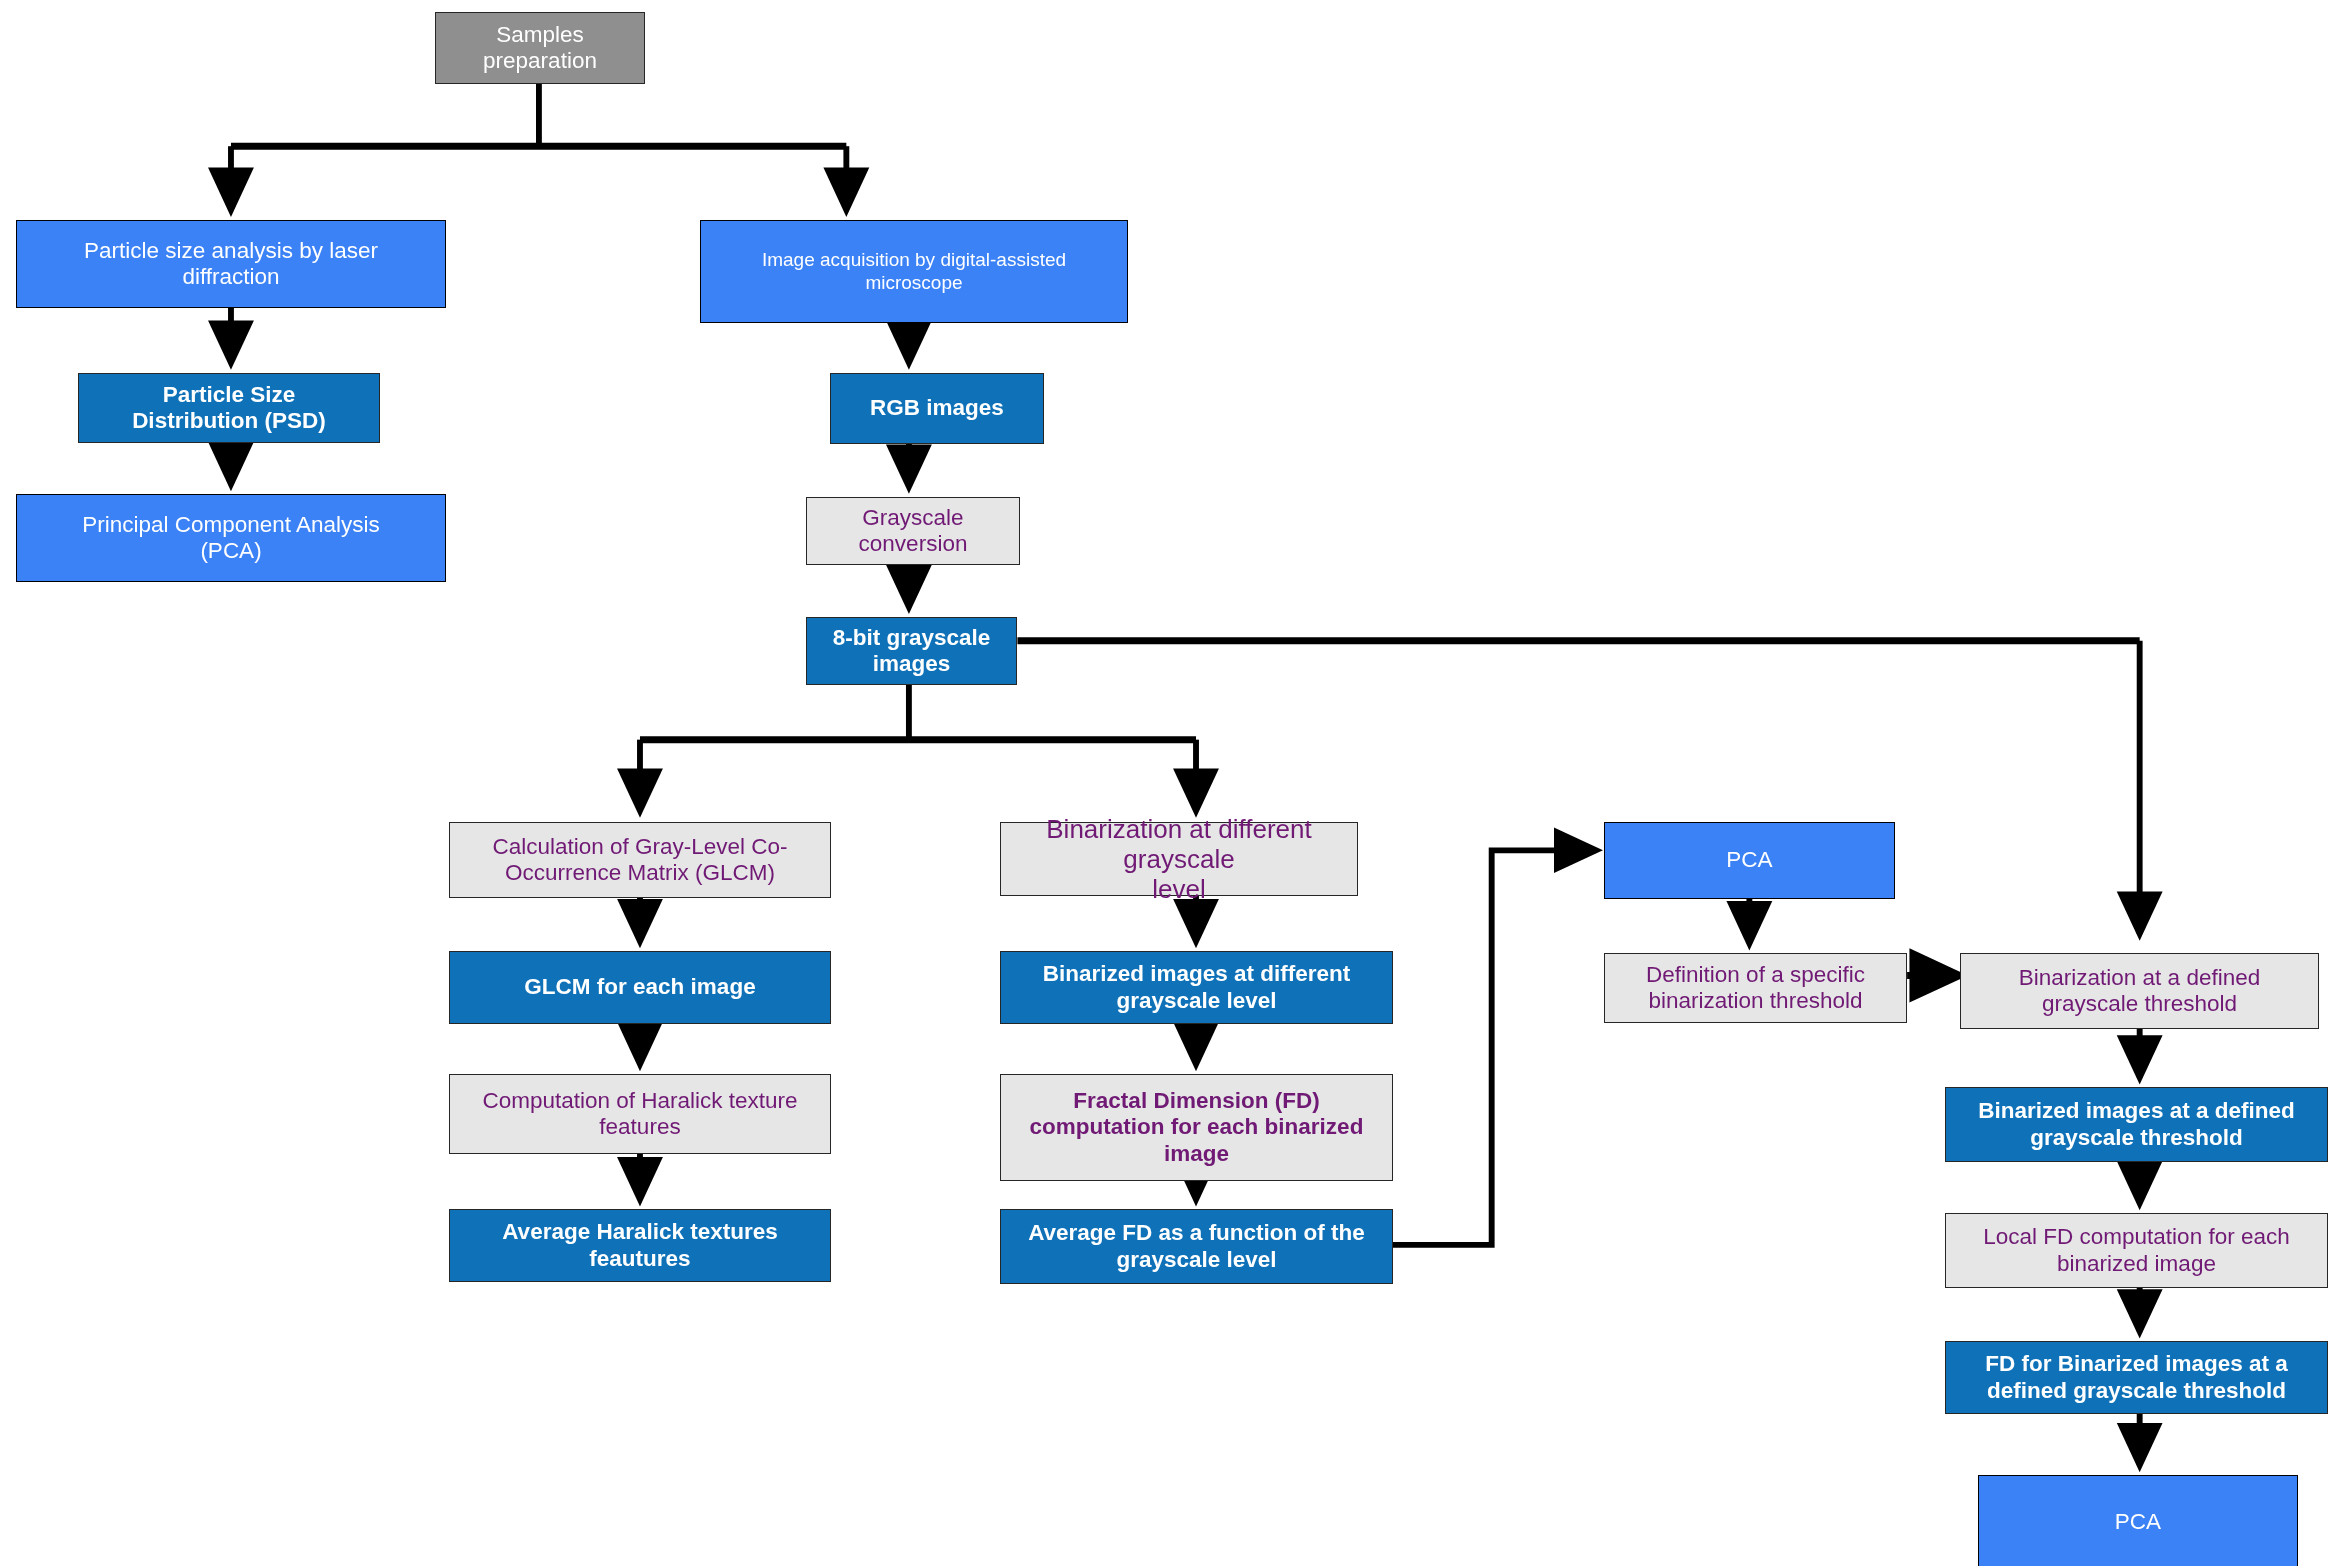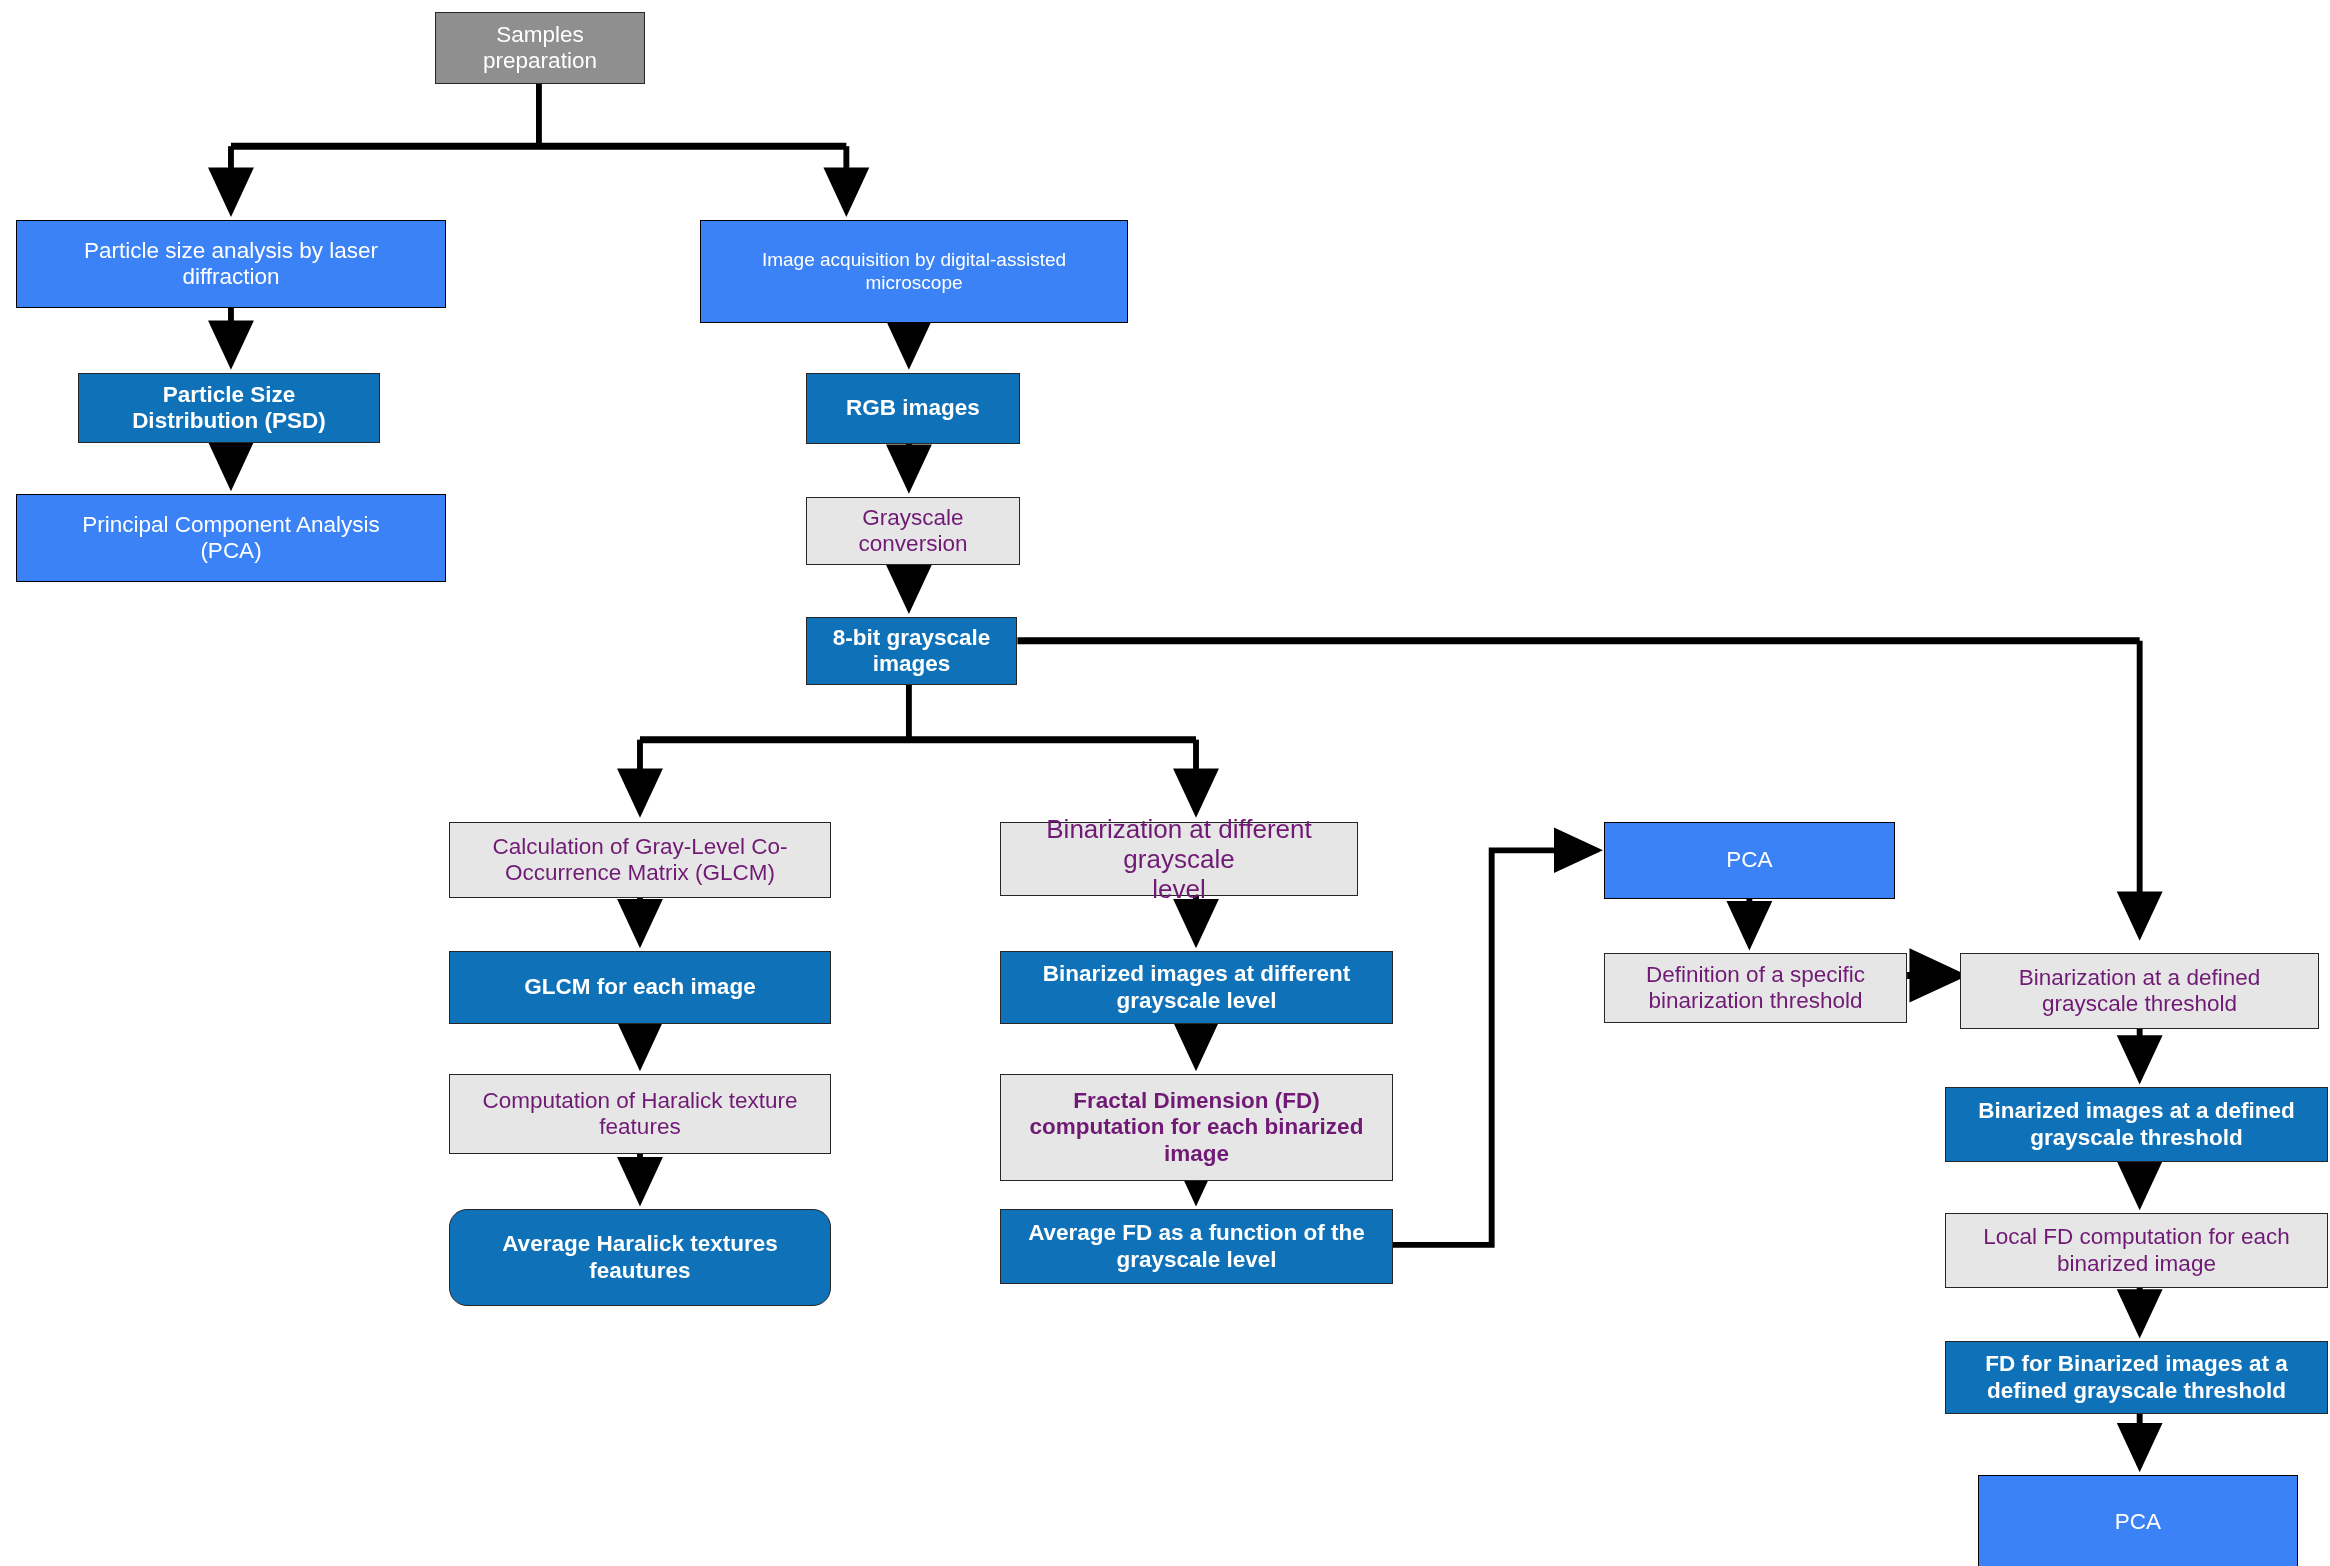--- a/index.html
+++ b/index.html
@@ -100,37 +100,37 @@
 
   <div class="node n-blue" style="left:78px;top:363px;width:302px;height:70px;font-size:22.5px;">Particle Size
 Distribution (PSD)</div>
 
   <div class="node n-black" style="left:16px;top:484px;width:430px;height:88px;font-size:22.5px;">Principal Component Analysis
 (PCA)</div>
 
   <div class="node n-black" style="left:700px;top:210px;width:428px;height:103px;font-size:19px;">Image acquisition by digital-assisted
 microscope</div>
 
-  <div class="node n-blue" style="left:806px;top:363px;width:214px;height:71px;font-size:22.5px;">RGB images</div>
+  <div class="node n-blue" style="left:830px;top:363px;width:214px;height:71px;font-size:22.5px;">RGB images</div>
 
   <div class="node n-light" style="left:806px;top:487px;width:214px;height:68px;font-size:22.5px;">Grayscale
 conversion</div>
 
   <div class="node n-blue" style="left:806px;top:607px;width:211px;height:68px;font-size:22.5px;">8-bit grayscale
 images</div>
 
   <div class="node n-light" style="left:449px;top:812px;width:382px;height:76px;font-size:22.5px;">Calculation of Gray-Level  Co-
 Occurrence Matrix  (GLCM)</div>
 
   <div class="node n-blue" style="left:449px;top:941px;width:382px;height:73px;font-size:22.5px;">GLCM for each image</div>
 
   <div class="node n-light" style="left:449px;top:1064px;width:382px;height:80px;font-size:22.5px;">Computation of Haralick texture
 features</div>
 
-  <div class="node n-blue" style="left:449px;top:1199px;width:382px;height:97px;font-size:22.5px;border-radius:18px;">Average Haralick textures
+  <div class="node n-blue" style="left:449px;top:1199px;width:382px;height:73px;font-size:22.5px;">Average Haralick textures
 feautures</div>
 
   <div class="node n-light" style="left:1000px;top:812px;width:358px;height:74px;font-size:26px;">Binarization at different grayscale
 level</div>
 
   <div class="node n-blue" style="left:1000px;top:941px;width:393px;height:73px;font-size:22.5px;">Binarized images at different
 grayscale level</div>
 
   <div class="node n-light" style="left:1000px;top:1064px;width:393px;height:107px;font-size:22.5px;font-weight:bold;">Fractal Dimension (FD)
 computation for each binarized

